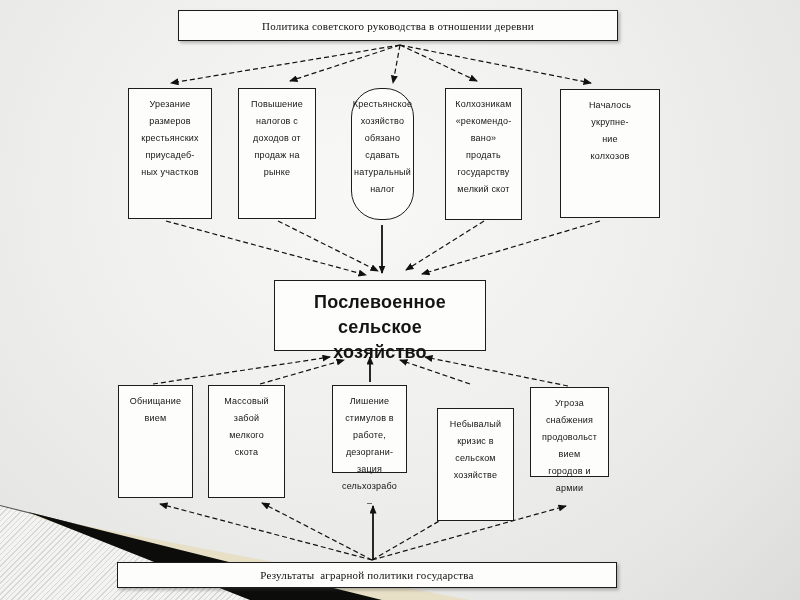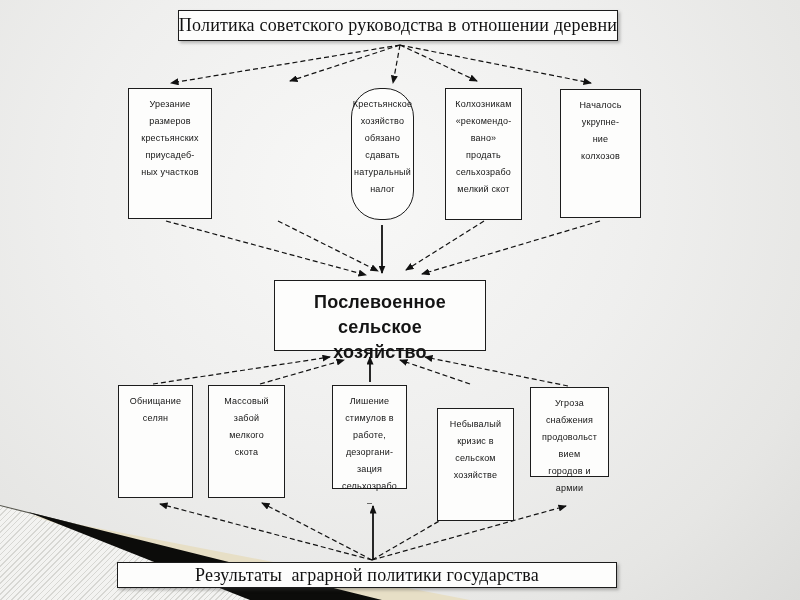--- a/index.html
+++ b/index.html
@@ -13,21 +13,21 @@
     background:repeating-linear-gradient(135deg,#d7d7d3 0 1px,#f3f3f1 1px 4px);
     clip-path:polygon(0 505px,30px 513px,258px 600px,0 600px);
   }
   .layer{position:absolute;left:0;top:0;width:800px;height:600px;}
   .box{
     position:absolute;box-sizing:border-box;background:#fdfdfc;
     border:1.2px solid #1c1c1c;text-align:center;white-space:pre-line;
     z-index:2;
   }
   .banner{
-    font-family:"Liberation Serif",serif;font-size:18px;
+    font-family:"Liberation Serif",serif;font-size:11px;
     display:flex;align-items:center;justify-content:center;
     box-shadow:2px 2px 3px rgba(60,60,60,.35);
     white-space:pre;letter-spacing:.2px;
   }
   .node{
     font-size:9px;line-height:17px;padding-top:7px;letter-spacing:.2px;
     color:#141414;
   }
   .center-node{
     font-weight:bold;font-size:18px;line-height:25px;padding-top:9px;
@@ -87,47 +87,52 @@
     <line x1="373" y1="560" x2="373" y2="506" stroke="#111" stroke-width="1.8" marker-end="url(#ah)"></line>
   </svg>
 
   <div class="box banner" style="left:178px;top:10px;width:440px;height:31px;border-width:1.8px;">Политика советского руководства в отношении деревни</div>
 
   <div class="box node" style="left:128px;top:88px;width:84px;height:131px;">Урезание
 размеров
 крестьянских
 приусадеб-
 ных участков</div>
+  <div class="box node" style="left:238px;top:88px;width:78px;height:131px;">Повышение
+налогов с
+доходов от
+продаж на
+рынке</div>
   <div class="box node" style="left:351px;top:88px;width:63px;height:132px;border-radius:29px;">Крестьянское
 хозяйство
 обязано
 сдавать
 натуральный
 налог</div>
   <div class="box node" style="left:445px;top:88px;width:77px;height:132px;">Колхозникам
 «рекомендо-
 вано»
 продать
-сельхозрабо
+государству
 мелкий скот</div>
-  <div class="box node" style="left:560px;top:89px;width:81px;height:129px;">Началось
+  <div class="box node" style="left:560px;top:89px;width:100px;height:129px;">Началось
 укрупне-
 ние
 колхозов</div>
 
   <div class="box node center-node" style="left:274px;top:280px;width:212px;height:71px;">Послевоенное сельское
 хозяйство</div>
 
   <div class="box node" style="left:118px;top:385px;width:75px;height:113px;">Обнищание
-селян</div>
+вием</div>
   <div class="box node" style="left:208px;top:385px;width:77px;height:113px;">Массовый
 забой
 мелкого
 скота</div>
-  <div class="box node" style="left:332px;top:385px;width:75px;height:104px;">Лишение
+  <div class="box node" style="left:332px;top:385px;width:75px;height:88px;">Лишение
 стимулов в
 работе,
 дезоргани-
 зация
 сельхозрабо
 –</div>
   <div class="box node" style="left:437px;top:408px;width:77px;height:113px;">Небывалый
 кризис в
 сельском
 хозяйстве</div>

